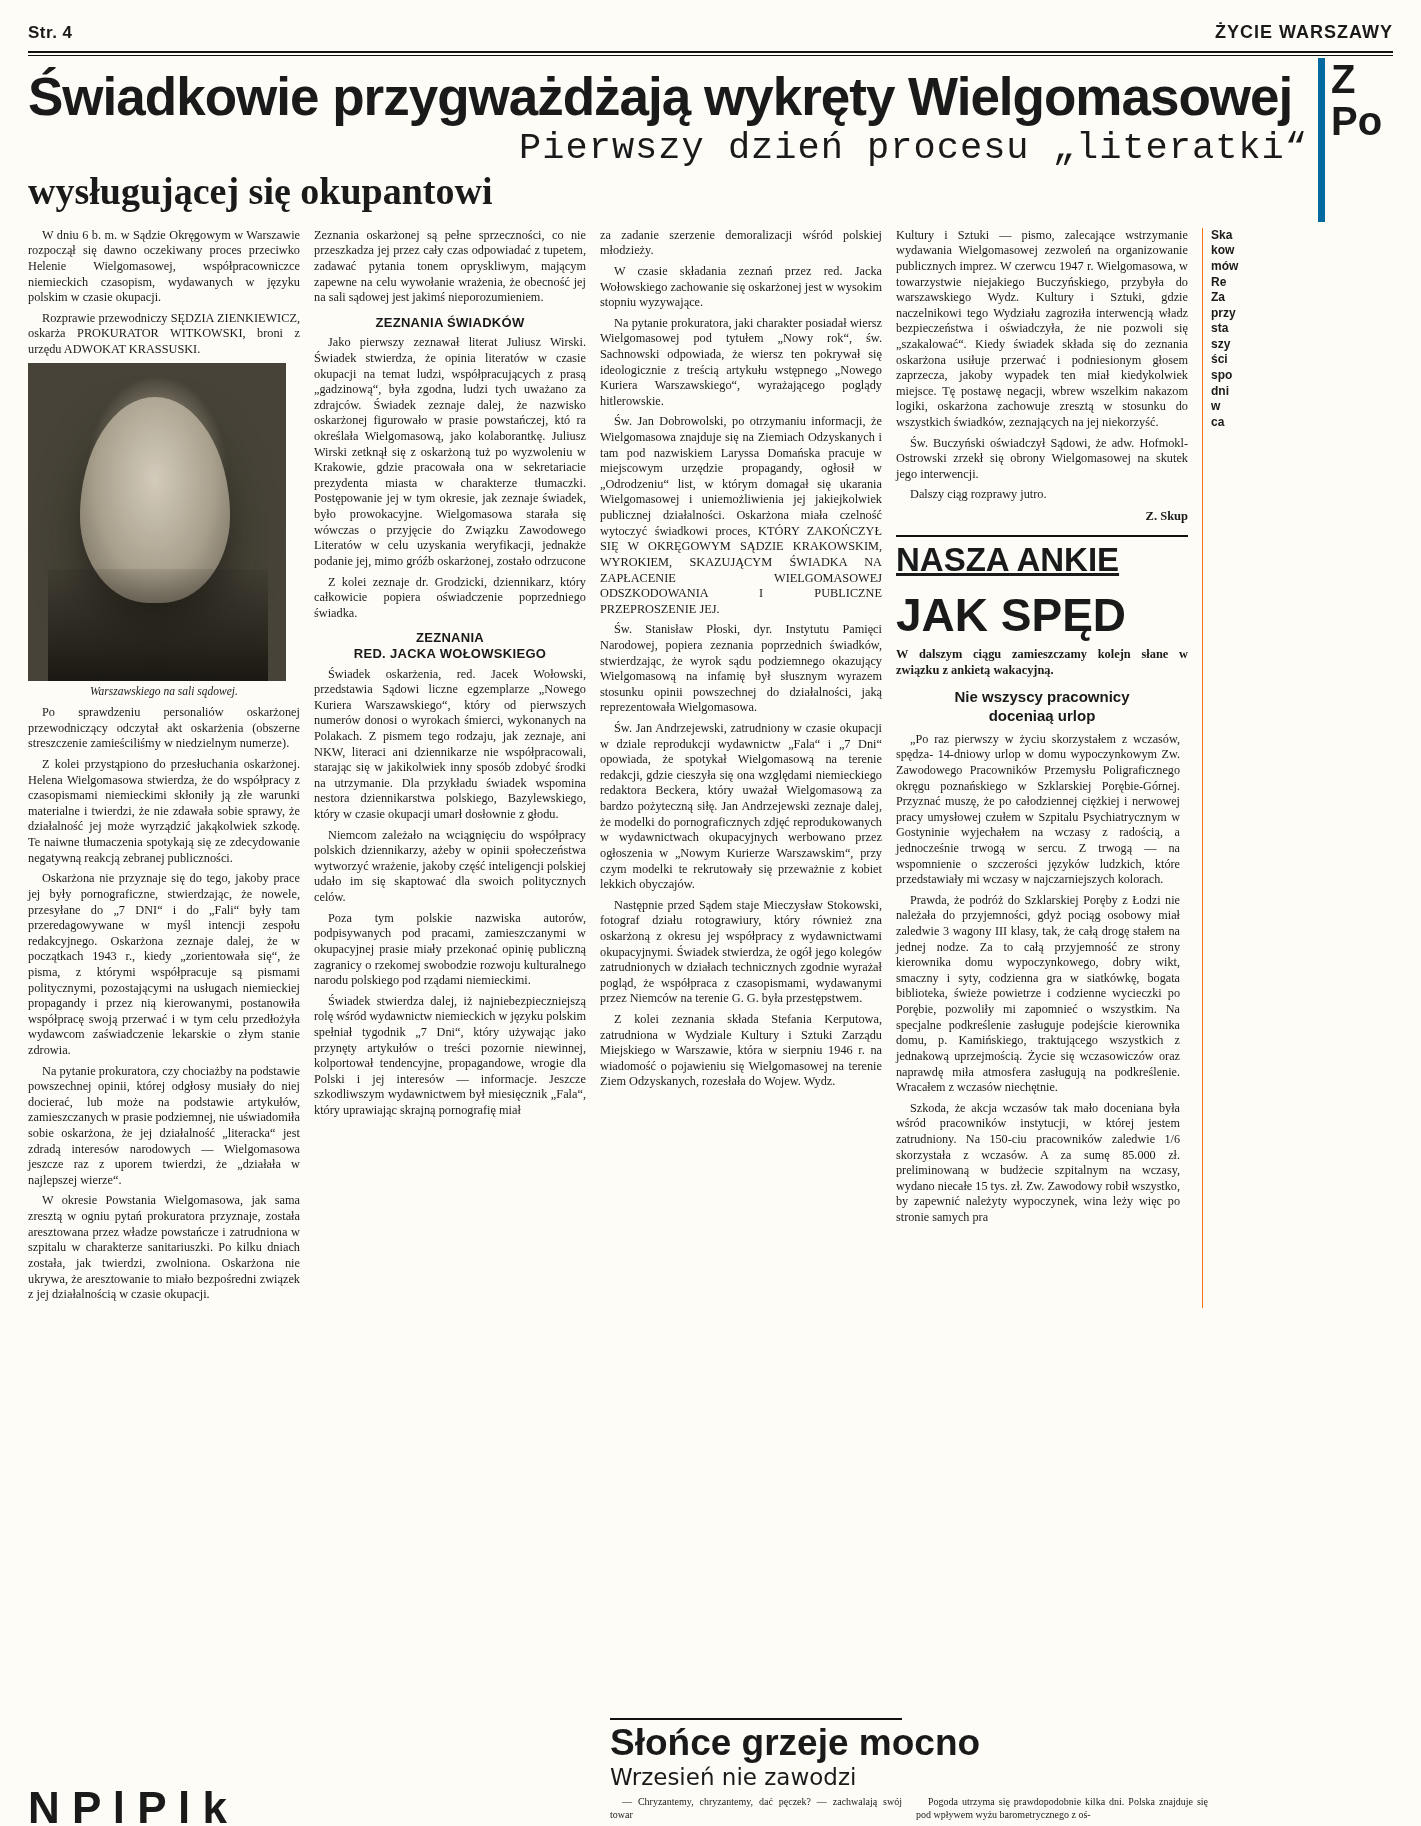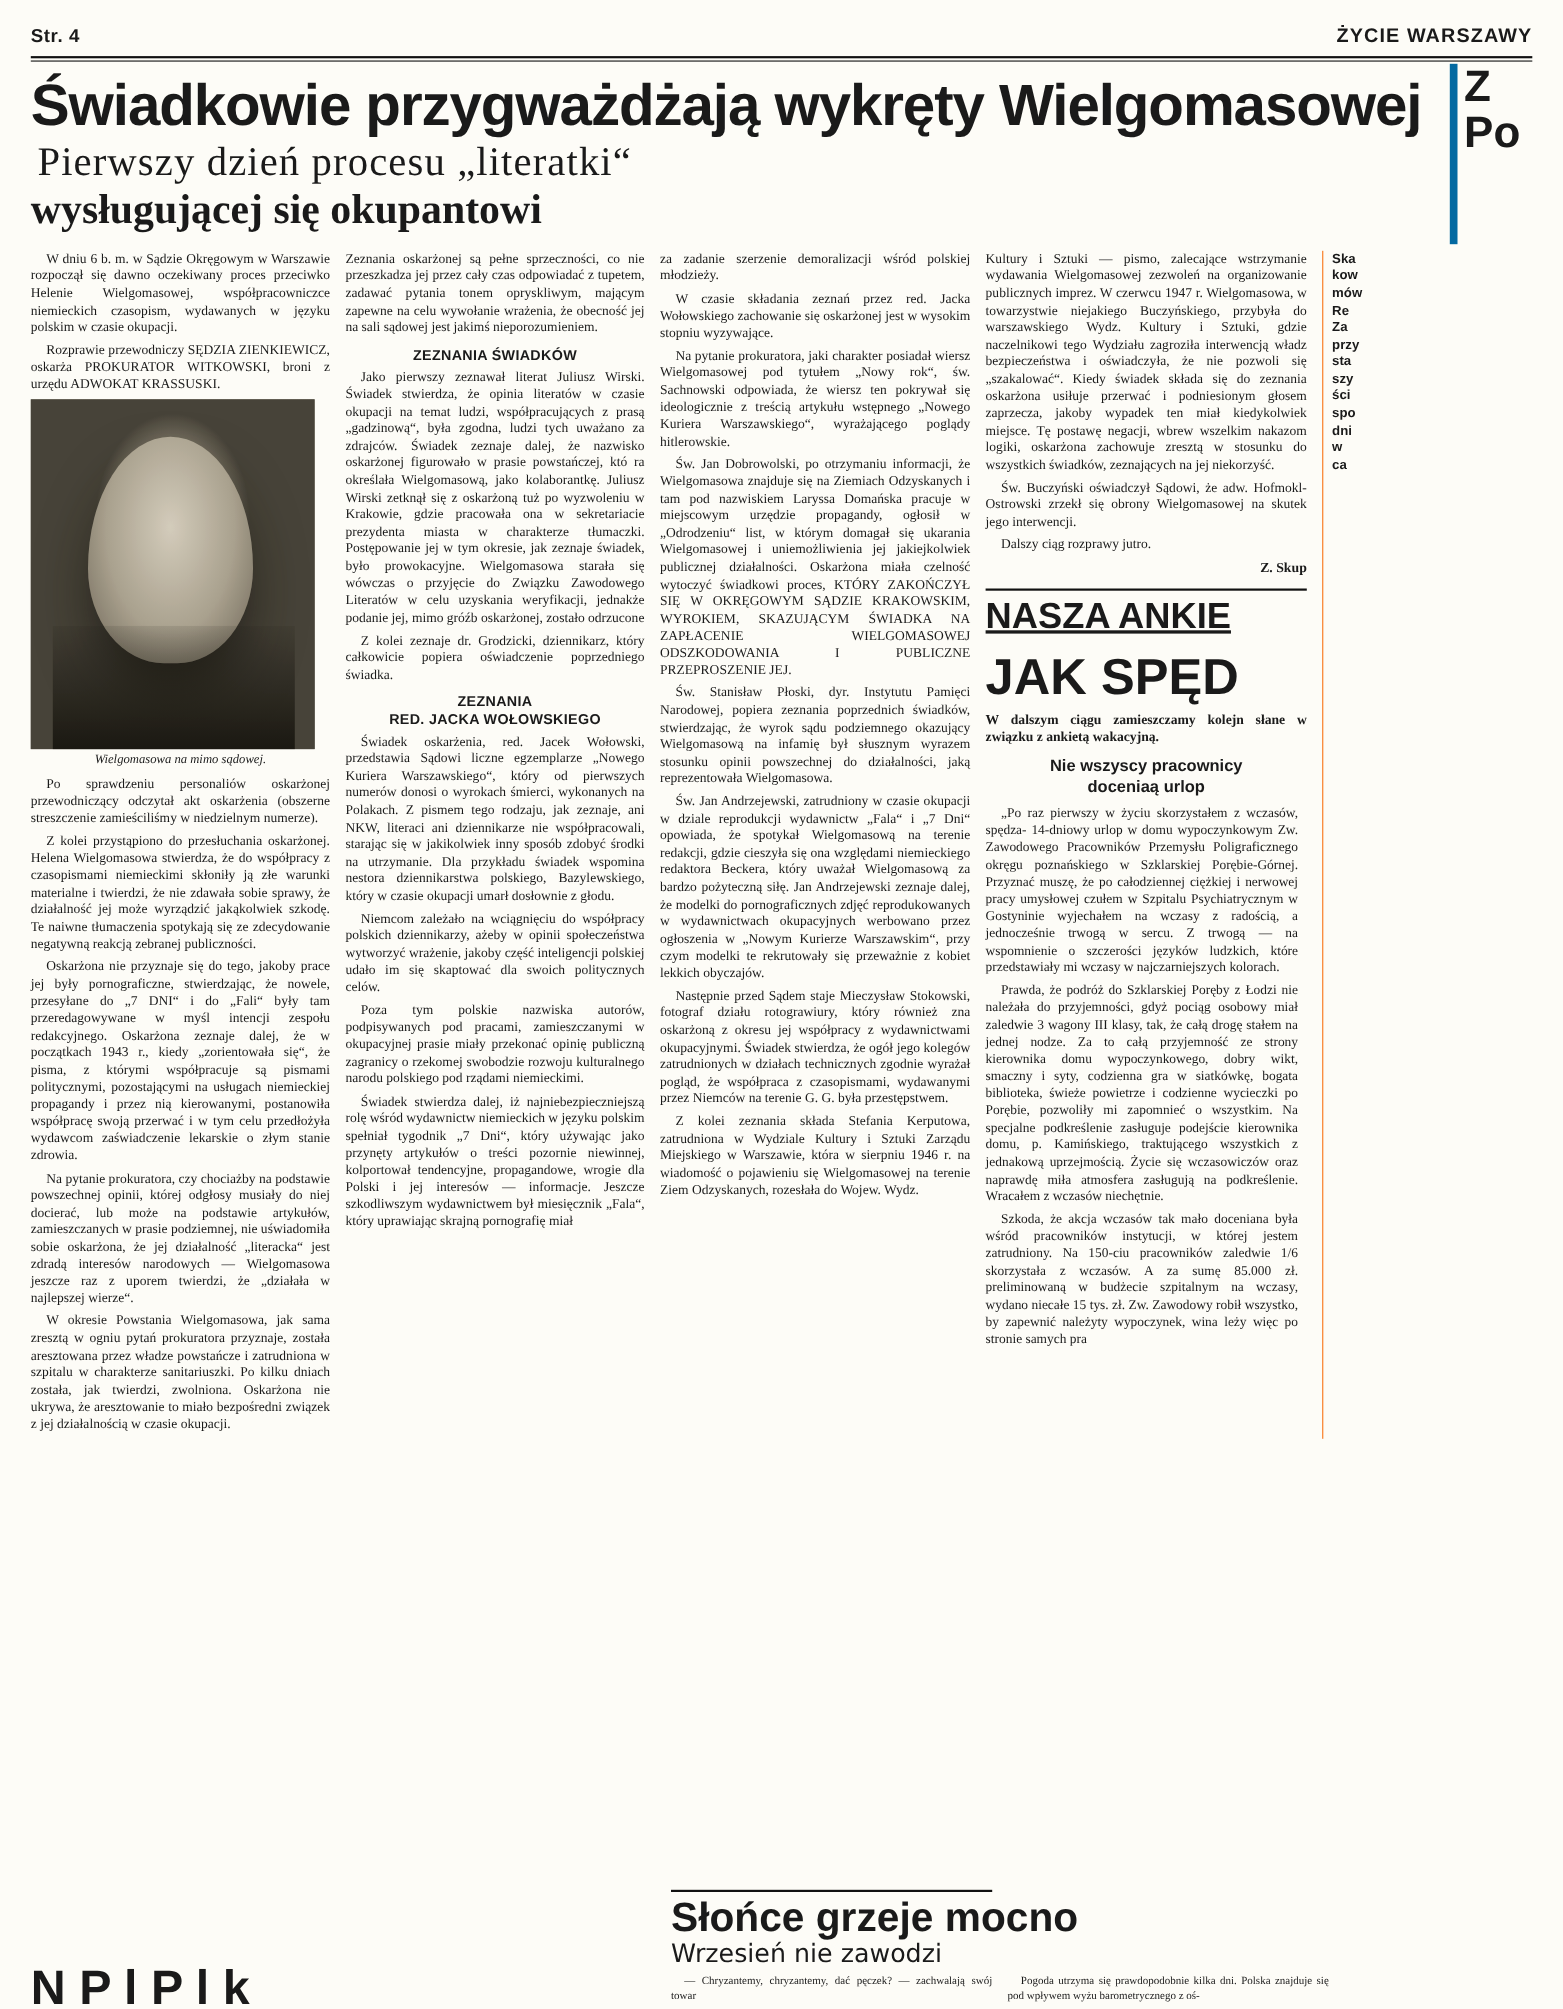--- a/index.html
+++ b/index.html
@@ -34,25 +34,26 @@
   .headline1{
     font-family:"Liberation Sans", sans-serif;
     font-weight:bold;
     font-size:53px;
     line-height:1.0;
     letter-spacing:-1px;
     margin:12px 0 4px 0;
     white-space:nowrap;
   }
   .headline2{
-    font-family:Liberation Serif, serif;
+    font-family:Liberation Mono, monospace;
     font-size:37px;
     line-height:1.05;
     letter-spacing:1px;
     margin:6px 0 2px 6px;
+    text-align:right;
   }
   .headline3{
     font-family:"Liberation Serif", serif;
     font-weight:bold;
     font-size:38px;
     line-height:1.05;
     margin:4px 0 10px 0;
   }
   
   .stub{
@@ -177,21 +178,21 @@
     </div>
   </div>
 
   <div class="grid">
 
     <div class="col c1">
       <p>W dniu 6 b. m. w Sądzie Okręgowym w Warszawie rozpoczął się dawno oczekiwany proces przeciwko Helenie Wielgomasowej, współpracowniczce niemieckich czasopism, wydawanych w języku polskim w czasie okupacji.</p>
       <p>Rozprawie przewodniczy SĘDZIA ZIENKIEWICZ, oskarża PROKURATOR WITKOWSKI, broni z urzędu ADWOKAT KRASSUSKI.</p>
       <div class="photo-wrap">
         <div class="photo"></div>
-        <div class="caption">Wielgomasowa na mimo sądowej.</div>
+        <div class="caption">Warszawskiego na sali sądowej.</div>
       </div>
       <p>Po sprawdzeniu personaliów oskarżonej przewodniczący odczytał akt oskarżenia (obszerne streszczenie zamieściliśmy w niedzielnym numerze).</p>
       <p>Z kolei przystąpiono do przesłuchania oskarżonej. Helena Wielgomasowa stwierdza, że do współpracy z czasopismami niemieckimi skłoniły ją złe warunki materialne i twierdzi, że nie zdawała sobie sprawy, że działalność jej może wyrządzić jakąkolwiek szkodę. Te naiwne tłumaczenia spotykają się ze zdecydowanie negatywną reakcją zebranej publiczności.</p>
       <p>Oskarżona nie przyznaje się do tego, jakoby prace jej były pornograficzne, stwierdzając, że nowele, przesyłane do „7 DNI“ i do „Fali“ były tam przeredagowywane w myśl intencji zespołu redakcyjnego. Oskarżona zeznaje dalej, że w początkach 1943 r., kiedy „zorientowała się“, że pisma, z którymi współpracuje są pismami politycznymi, pozostającymi na usługach niemieckiej propagandy i przez nią kierowanymi, postanowiła współpracę swoją przerwać i w tym celu przedłożyła wydawcom zaświadczenie lekarskie o złym stanie zdrowia.</p>
       <p>Na pytanie prokuratora, czy chociażby na podstawie powszechnej opinii, której odgłosy musiały do niej docierać, lub może na podstawie artykułów, zamieszczanych w prasie podziemnej, nie uświadomiła sobie oskarżona, że jej działalność „literacka“ jest zdradą interesów narodowych — Wielgomasowa jeszcze raz z uporem twierdzi, że „działała w najlepszej wierze“.</p>
       <p>W okresie Powstania Wielgomasowa, jak sama zresztą w ogniu pytań prokuratora przyznaje, została aresztowana przez władze powstańcze i zatrudniona w szpitalu w charakterze sanitariuszki. Po kilku dniach została, jak twierdzi, zwolniona. Oskarżona nie ukrywa, że aresztowanie to miało bezpośredni związek z jej działalnością w czasie okupacji.</p>
     </div>
 
     <div class="col c2">
       <p class="noind">Zeznania oskarżonej są pełne sprzeczności, co nie przeszkadza jej przez cały czas odpowiadać z tupetem, zadawać pytania tonem opryskliwym, mającym zapewne na celu wywołanie wrażenia, że obecność jej na sali sądowej jest jakimś nieporozumieniem.</p>

